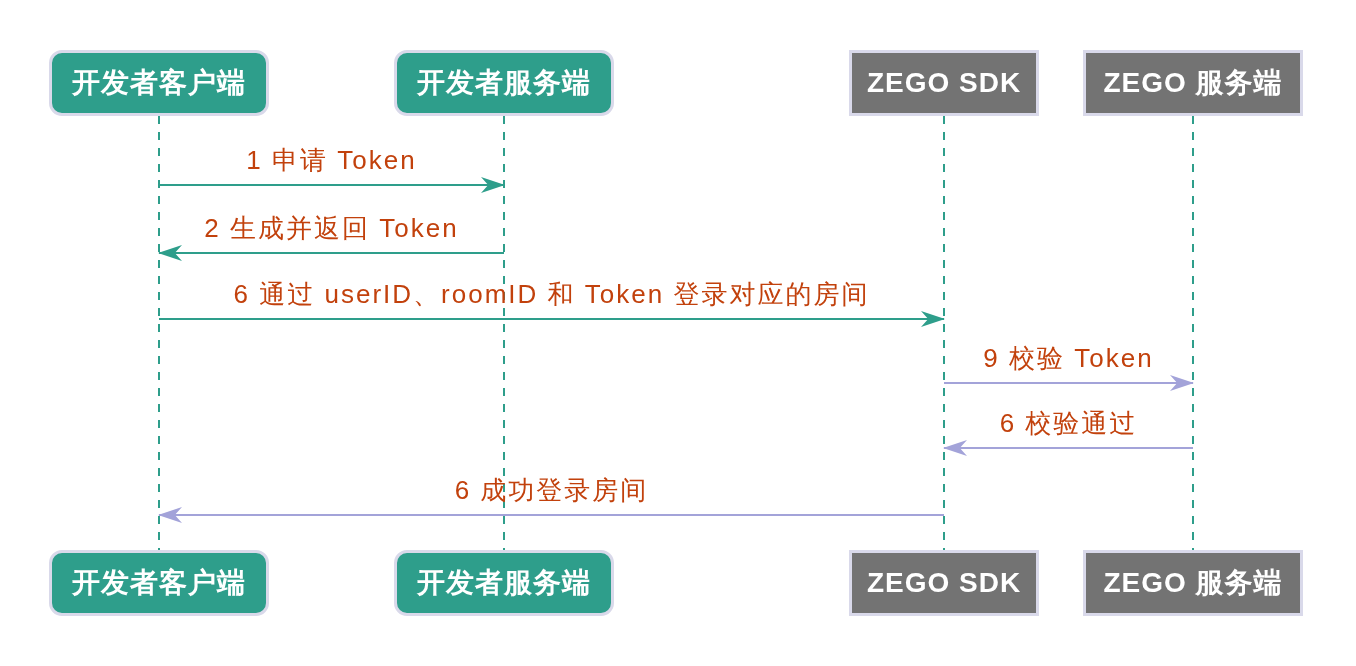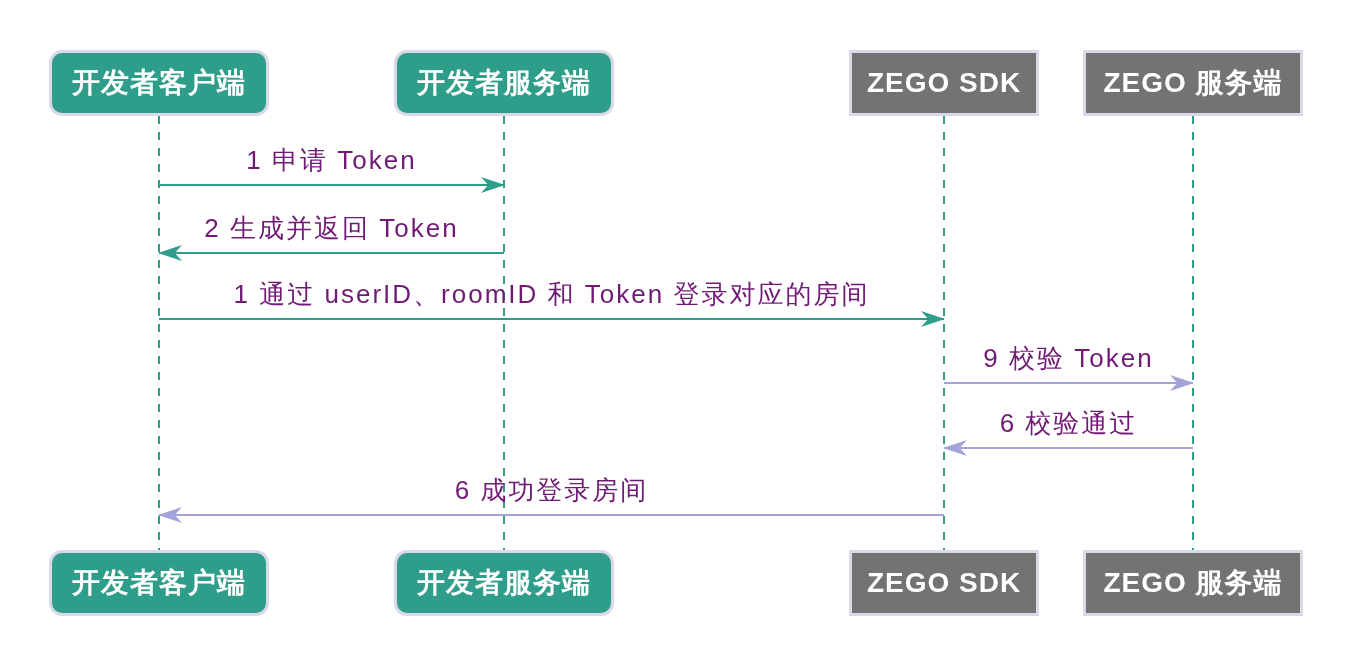--- a/index.html
+++ b/index.html
@@ -49,21 +49,21 @@
   
   .msg { position: absolute; height: 0; }
   .msg-label {
     position: absolute;
     left: 0;
     right: 0;
     bottom: 7px;
     text-align: center;
     font-size: 26px;
     letter-spacing: 2px;
-    color: #701a75;
+    color: #c2410c;
     white-space: nowrap;
   }
   .msg-line {
     position: absolute;
     left: 0;
     right: 0;
     top: -1px;
     height: 2px;
   }
   .msg-line.teal   { background: #2e9e8b; }
@@ -127,21 +127,21 @@
     <div class="msg-head teal dir-right"></div>
   </div>
 
   <div class="msg" style="left:159px;top:253px;width:345px">
     <div class="msg-label">2 生成并返回 Token</div>
     <div class="msg-line teal"></div>
     <div class="msg-head teal dir-left"></div>
   </div>
 
   <div class="msg" style="left:159px;top:319px;width:785px">
-    <div class="msg-label">1 通过 userID、roomID 和 Token 登录对应的房间</div>
+    <div class="msg-label">6 通过 userID、roomID 和 Token 登录对应的房间</div>
     <div class="msg-line teal"></div>
     <div class="msg-head teal dir-right"></div>
   </div>
 
   <div class="msg" style="left:944px;top:383px;width:249px">
     <div class="msg-label">9 校验 Token</div>
     <div class="msg-line purple"></div>
     <div class="msg-head purple dir-right"></div>
   </div>
 

